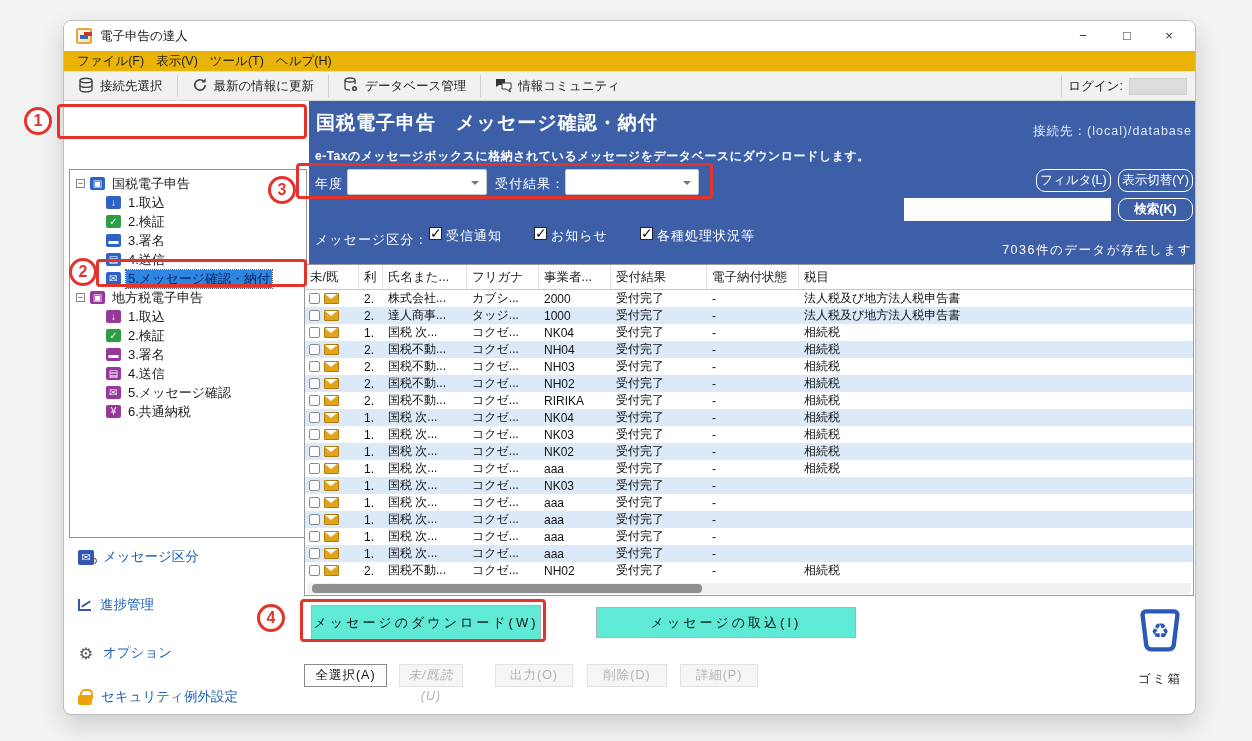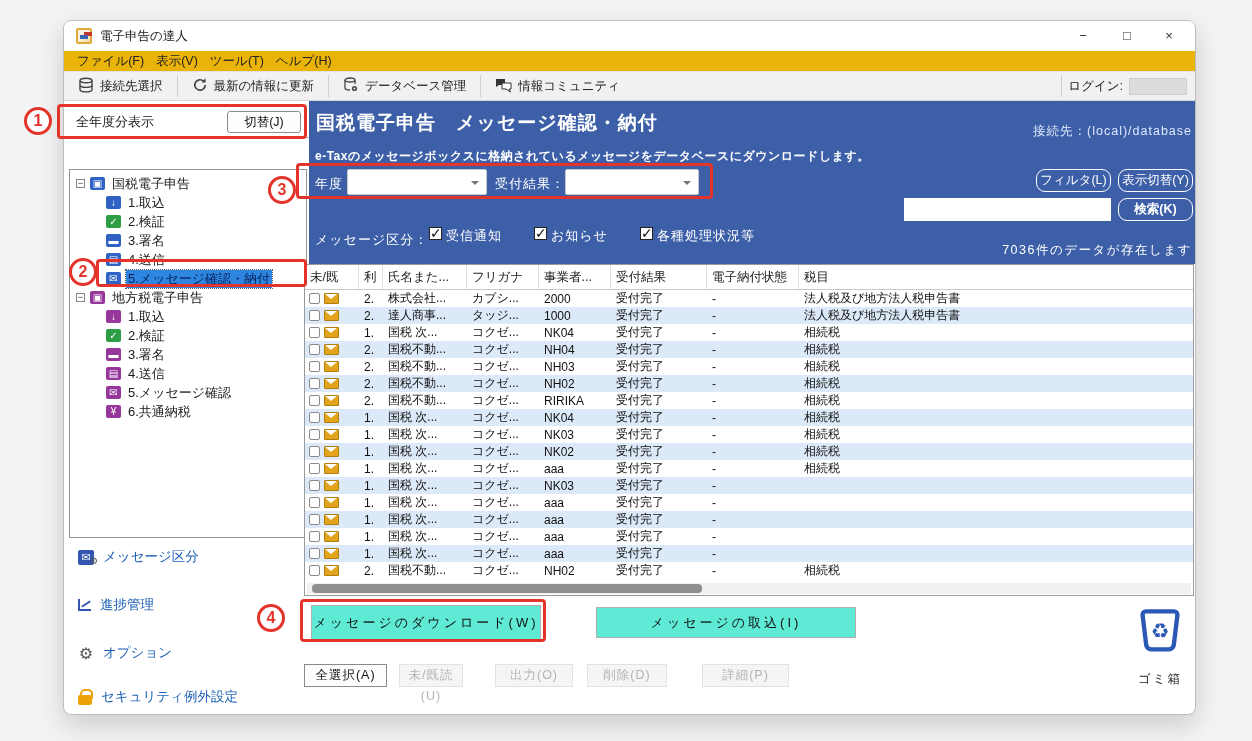--- a/index.html
+++ b/index.html
@@ -158,24 +158,20 @@
             </svg></span>
         <span>情報コミュニティ</span>
       </div>
       <div class="tb-right">
         <div class="tsep"></div>
         <span>ログイン:</span>
         <span class="loginbox"></span>
       </div>
     </div>
 
-    <div class="siderow" id="yearrow">
-      <span class="lbl">全年度分表示</span>
-      <span class="swbtn">切替(J)</span>
-    </div>
 
     <div id="treebox">
         <div class="trow-tree root">
           <span class="exp"></span>
           <span class="ticon" style="background: rgb(47, 98, 196);">▣</span>
           <span class="tlabel">国税電子申告</span>
         </div>
         <div class="trow-tree child">
           <span class="ticon" style="background: rgb(47, 98, 196);">↓</span>
           <span class="tlabel">1.取込</span>
@@ -521,24 +517,24 @@
         </div>
       <div class="hscroll">
         <div class="hthumb"></div>
       </div>
     </div>
 
     <div class="bigbtn" id="dlbtn">メッセージのダウンロード(W)</div>
     <div class="bigbtn" id="imbtn">メッセージの取込(I)</div>
     <div id="actions">
         <div class="abtn en" style="left: 240px; width: 83px;">全選択(A)</div>
-        <div class="abtn dis" style="left: 335px; width: 64px;">未/既読(U)</div>
+        <div class="abtn dis" style="left: 335px; width: 64px; font-style: italic;">未/既読(U)</div>
         <div class="abtn dis" style="left: 431px; width: 78px;">出力(O)</div>
         <div class="abtn dis" style="left: 523px; width: 80px;">削除(D)</div>
-        <div class="abtn dis" style="left: 616px; width: 87px; margin-left: 22px;">詳細(P)</div>
+        <div class="abtn dis" style="left: 616px; width: 78px;">詳細(P)</div>
       </div>
 
     <div id="trash">
       <svg width="48" height="48" viewBox="0 0 44 44">
           <path d="M9 4 h26 a3 3 0 0 1 3 3.2 L34.6 35 a4.5 4.5 0 0 1 -4.4 3.8 H13.8 A4.5 4.5 0 0 1 9.4 35 L6 7.2 A3 3 0 0 1 9 4 Z" fill="#fff" stroke="#2b59b5" stroke-width="4"></path>
           <text x="22" y="28" font-size="19" text-anchor="middle" fill="#2b59b5">♻</text>
         </svg>
     </div>
     <div id="trashlabel">ゴミ箱</div>
   </div>

